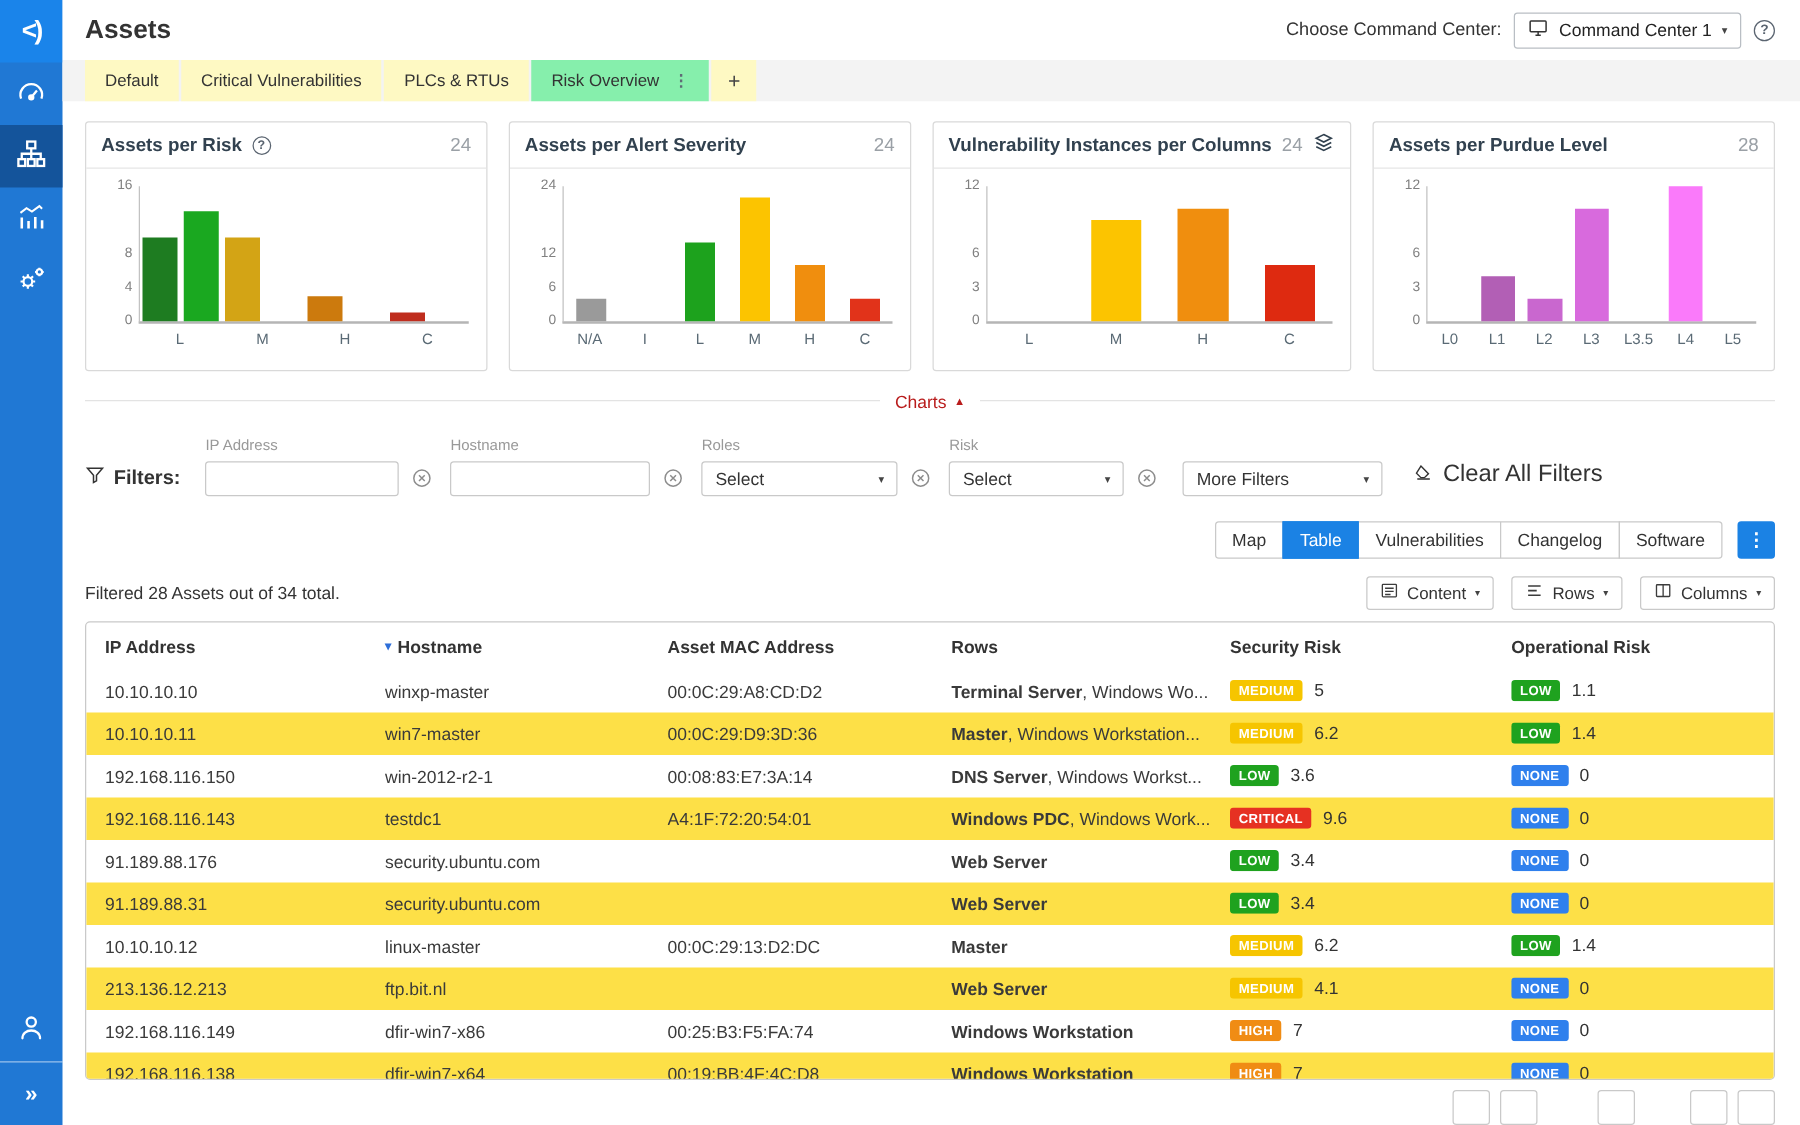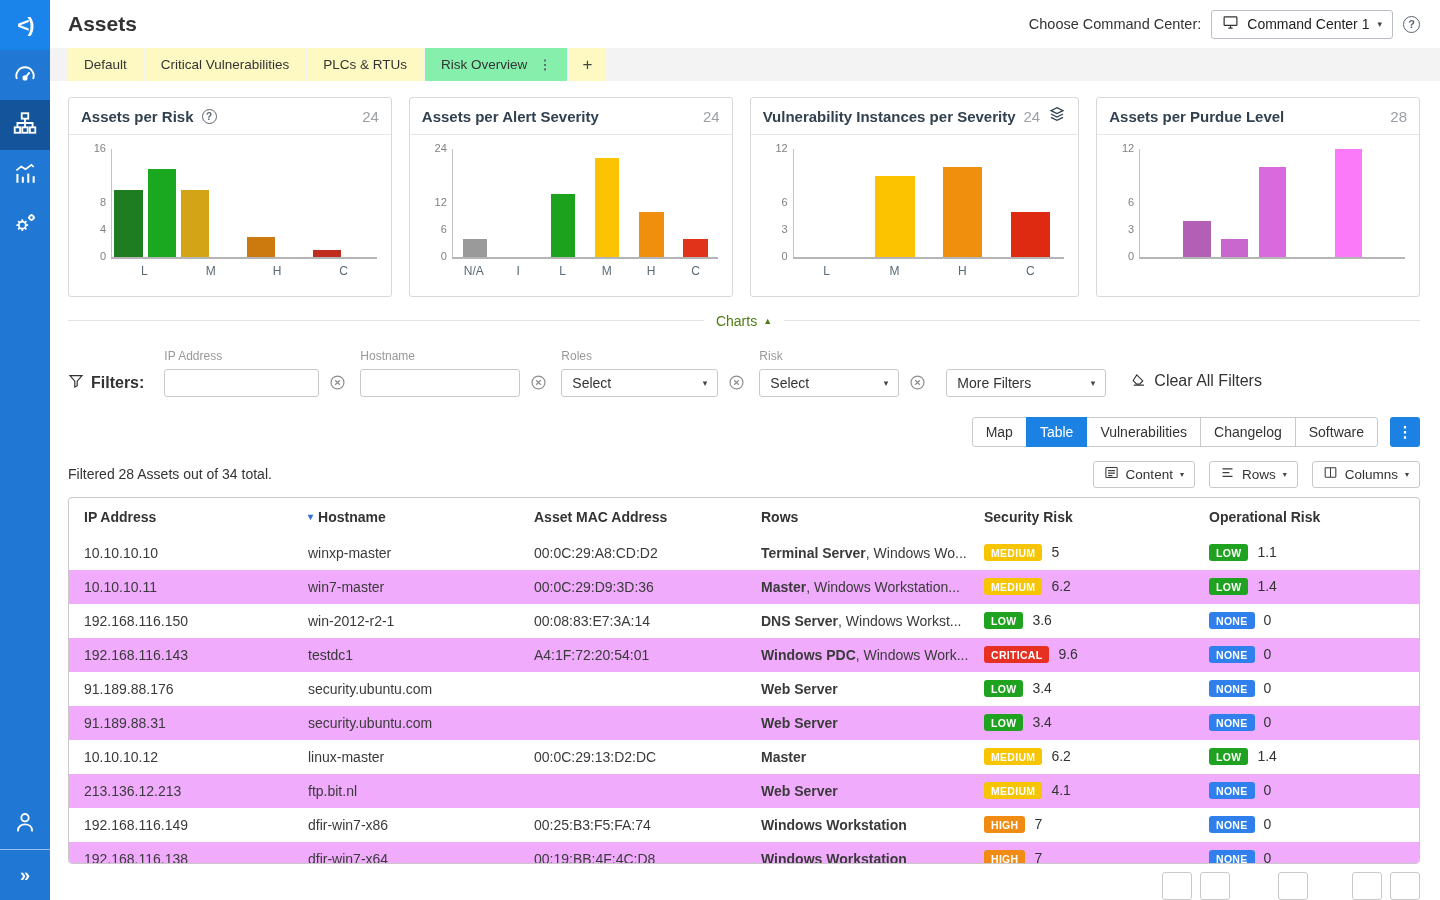--- a/index.html
+++ b/index.html
@@ -49,36 +49,36 @@
   .plotwrap { padding:14px 14px 0 10px; }
   .plot { position:relative; height:110px; margin-left:32px; border-left:1px solid #c2c2c2; border-bottom:2px solid #b5b5b5; }
   .ytick { position:absolute; left:-38px; width:32px; text-align:right; font-size:11px; color:#808080; transform:translateY(-55%); }
   .bar { position:absolute; bottom:0; }
   .xlabels { position:relative; margin-left:32px; height:22px; }
   .xlabel { position:absolute; top:5px; transform:translateX(-50%); font-size:12px; color:#5a6a75; }
 
   
   .charts-toggle { display:flex; align-items:center; margin:14px 20px 0 18px; height:20px; }
   .charts-toggle .line { flex:1; border-top:1px solid #e3e3e3; }
-  .charts-toggle .lbl { padding:0 12px; color:#4d7c0f; font-size:14px; cursor:pointer; display:flex; align-items:center; gap:6px; }
+  .charts-toggle .lbl { padding:0 12px; color:#b91c1c; font-size:14px; cursor:pointer; display:flex; align-items:center; gap:6px; }
   .charts-toggle .up { font-size:9px; }
 
   
   .filters { display:flex; padding:18px 20px 0 18px; align-items:flex-end; }
   .filters-label { display:flex; align-items:center; gap:7px; font-size:16px; font-weight:700; color:#333; height:28px; margin-right:20px; }
   .filters-label svg { width:16px; height:16px; }
   .field { display:flex; flex-direction:column; }
   .field label { font-size:12px; color:#999; margin-bottom:6px; }
   .field input { height:28px; border:1px solid #c9c9c9; border-radius:3px; font-size:14px; padding:0 8px; outline:none;
                  font-family:"Liberation Sans", sans-serif; }
   .selectbox { height:28px; border:1px solid #c9c9c9; border-radius:3px; background:#fff; display:flex; align-items:center;
                justify-content:space-between; padding:0 10px; font-size:14px; color:#333; cursor:pointer; }
   .clear-x { align-self:flex-end; margin:0 14px 6px 10px; cursor:pointer; line-height:0; }
   .clear-x svg { width:17px; height:17px; }
-  .clear-all { display:flex; align-items:center; gap:7px; font-size:16px; color:#333; margin:0 0 5px 24px; cursor:pointer; }
+  .clear-all { display:flex; align-items:center; gap:7px; font-size:19px; color:#333; margin:0 0 5px 24px; cursor:pointer; }
   .clear-all svg { width:17px; height:17px; }
 
   
   .views-row { display:flex; justify-content:flex-end; align-items:center; padding:20px 20px 0 18px; gap:12px; }
   .viewgroup { display:flex; }
   .viewbtn { height:30px; border:1px solid #c9c9c9; background:#fff; font-size:14px; color:#333; padding:0 13px;
              display:flex; align-items:center; margin-left:-1px; cursor:pointer; font-family:"Liberation Sans",sans-serif; }
   .viewbtn:first-child { border-radius:3px 0 0 3px; margin-left:0; }
   .viewbtn:last-child { border-radius:0 3px 3px 0; }
   .viewbtn.active { background:#1b82e4; border-color:#1b82e4; color:#fff; z-index:1; }
@@ -94,21 +94,21 @@
   .ctrl svg { width:15px; height:15px; }
   .ctrl .caret { font-size:8px; }
 
   
   .tablebox { margin:0 20px 0 18px; border:1px solid #c9c9c9; border-radius:4px; background:#fff; overflow:hidden; }
   .tr, .thead { display:grid; grid-template-columns:224px 226px 227px 223px 225px 1fr; padding-left:15px; align-items:center; }
   .thead { height:38px; font-weight:700; font-size:14px; color:#333; }
   .thead .th { display:flex; align-items:center; gap:5px; cursor:pointer; }
   .sorticon { color:#2e6fd9; font-size:10px; }
   .tr { height:34px; font-size:14px; color:#3a3a3a; }
-  .tr.alt { background:#f0abfc; }
+  .tr.alt { background:#fde047; }
   .td { overflow:hidden; white-space:nowrap; padding-right:12px; }
   .rp { font-weight:700; }
   .badge { display:inline-block; border-radius:3px; color:#fff; font-size:10.5px; font-weight:700; padding:3px 7px 2px;
            letter-spacing:.3px; vertical-align:middle; }
   .score { margin-left:9px; color:#333; }
 
   
   .pager { display:flex; justify-content:flex-end; padding:8px 20px 0 0; gap:8px; }
   .pagebtn { width:30px; height:28px; border:1px solid #c9c9c9; border-radius:3px; background:#fff; cursor:pointer; }
   .pagebtn.sp1 { margin-left:40px; }
@@ -249,21 +249,21 @@
             <span class="xlabel" style="left: 25%;">I</span>
             <span class="xlabel" style="left: 41.7%;">L</span>
             <span class="xlabel" style="left: 58.3%;">M</span>
             <span class="xlabel" style="left: 75%;">H</span>
             <span class="xlabel" style="left: 91.7%;">C</span>
           </div>
         </div>
     </div>
     <div class="card">
       <div class="card-h">
-        <span class="card-title">Vulnerability Instances per Severity</span>
+        <span class="card-title">Vulnerability Instances per Columns</span>
         <span class="card-count">24</span>
         <span class="layers-ic"><svg viewBox="0 0 24 24" fill="none" stroke="#31414f" stroke-width="1.7">
               <path d="M12 3.5l8 4-8 4-8-4 8-4z"></path>
               <path d="M4 12l8 4 8-4"></path>
               <path d="M4 16.5l8 4 8-4"></path>
             </svg></span>
       </div>
       <div class="plotwrap">
           <div class="plot">
             <span class="ytick" style="top: 0%;">12</span>
@@ -290,20 +290,29 @@
       <div class="plotwrap">
           <div class="plot">
             <span class="ytick" style="top: 0%;">12</span>
             <span class="ytick" style="top: 50%;">6</span>
             <span class="ytick" style="top: 75%;">3</span>
             <span class="ytick" style="top: 100%;">0</span>
             <div class="bar" style="left: 16.2857%; width: 10.2857%; height: 33.3333%; background: rgb(178, 95, 181);"></div>
             <div class="bar" style="left: 30.5714%; width: 10.2857%; height: 16.6667%; background: rgb(201, 103, 207);"></div>
             <div class="bar" style="left: 44.8571%; width: 10.2857%; height: 83.3333%; background: rgb(216, 106, 221);"></div>
             <div class="bar" style="left: 73.4286%; width: 10.2857%; height: 100%; background: rgb(250, 122, 250);"></div>
+          </div>
+          <div class="xlabels">
+            <span class="xlabel" style="left: 7.1%;">L0</span>
+            <span class="xlabel" style="left: 21.4%;">L1</span>
+            <span class="xlabel" style="left: 35.7%;">L2</span>
+            <span class="xlabel" style="left: 50%;">L3</span>
+            <span class="xlabel" style="left: 64.3%;">L3.5</span>
+            <span class="xlabel" style="left: 78.6%;">L4</span>
+            <span class="xlabel" style="left: 92.9%;">L5</span>
           </div>
         </div>
     </div>
   </section>
 
   <div class="charts-toggle">
     <span class="line"></span>
     <span class="lbl">
       <span>Charts</span>
       <span class="up">▲</span>

